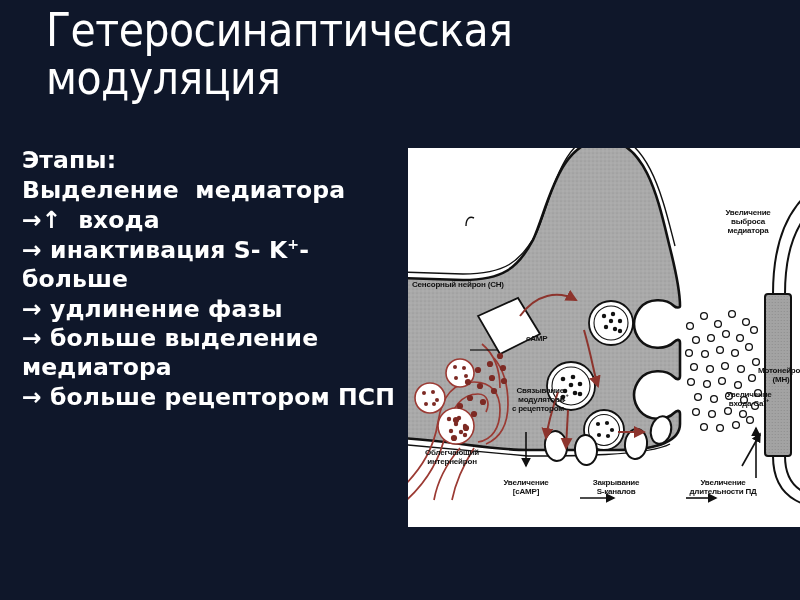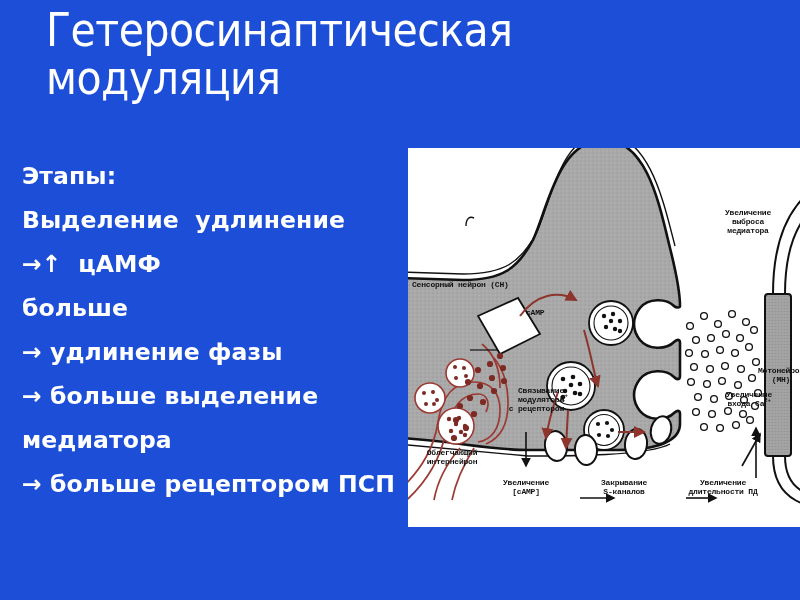--- a/index.html
+++ b/index.html
@@ -10,21 +10,21 @@
   body {
     width: 800px; height: 600px;
     overflow: hidden;
     font-family: "DejaVu Sans", "Liberation Sans", sans-serif;
     color: #ffffff;
     position: relative;
   }
   .slide {
     position: absolute;
     inset: 0;
-    background: #1d4ed8;
+    background: #0f172a;
   }
 
   
   .title {
     position: absolute;
     left: 46px;
     top: 6px;
     width: 720px;
     font-family: "DejaVu Sans Condensed", "DejaVu Sans", "Liberation Sans", sans-serif;
     font-weight: 300;
@@ -43,21 +43,21 @@
     left: 22px;
     top: 147px;
     width: 385px;
   }
   .step {
     font-family: "DejaVu Sans", "Liberation Sans", sans-serif;
     font-weight: bold;
     font-size: 23.5px;
     line-height: 1.19;
     color: #ffffff;
-    margin: 16px 0 2px 0;
+    margin: 0 0 2px 0;
     letter-spacing: 0.1px;
     white-space: pre-wrap;
   }
   .step.tight { margin-bottom: 1px; }
   .step sup {
     font-size: 0.60em;
     vertical-align: super;
     line-height: 0;
     font-weight: bold;
   }
@@ -69,21 +69,21 @@
     top: 148px;
     width: 392px;
     height: 379px;
     background: #ffffff;
     overflow: hidden;
   }
   .figure svg { display: block; }
 
   .fig-label {
     position: absolute;
-    font-family: Liberation Mono, monospace;
+    font-family: Liberation Sans, sans-serif;
     font-size: 8px;
     font-weight: bold;
     color: #111111;
     line-height: 1.15;
     text-align: center;
     white-space: pre-line;
     letter-spacing: -0.2px;
   }
   .fig-label.left { text-align: left; }
   .fig-label sup { font-size: 0.7em; vertical-align: super; line-height: 0; }
@@ -92,24 +92,25 @@
 <body>
 
 <div class="slide">
 
   <div class="title">Гетеросинаптическая модуляция</div>
 
   <div class="steps">
 
     <p class="step">Этапы:</p>
 
-    <p class="step">Выделение  удлинение</p>
-
-    <p class="step">→↑  цАМФ</p>
-
+    <p class="step">Выделение  медиатора</p>
+
+    <p class="step">→↑  входа</p>
+
+    <p class="step tight"><span>→ инактивация S- K</span><sup>+</sup><span>-</span></p>
 
     <p class="step">больше</p>
 
     <p class="step tight">→ удлинение фазы</p>
 
 
 
     <p class="step tight">→ больше выделение</p>
 
     <p class="step">медиатора</p>
@@ -350,35 +351,35 @@
       </g>
 
       <path d="M58,78 C58,70 62,68 66,70" stroke="#111" stroke-width="1.4" fill="none"></path>
     </svg>
 
     <div class="fig-label left" style="left:4px; top:132px;">Сенсорный нейрон (СН)</div>
 
     <div class="fig-label" style="left:350px; top:218px; width:46px;">Мотонейрон
 (МН)</div>
 
-    <div class="fig-label" style="left:118px; top:160px;">cAMP</div>
+    <div class="fig-label" style="left:118px; top:186px;">cAMP</div>
 
     <div class="fig-label" style="left:152px; top:246px;"><span>K</span><sup>+</sup></div>
 
     <div class="fig-label" style="left:2px; top:300px; width:84px;">Облегчающий
 интернейрон</div>
 
     <div class="fig-label" style="left:82px; top:238px; width:74px; text-align:right;">Связывание
 модулятора
 с рецептором</div>
 
     <div class="fig-label" style="left:86px; top:330px; width:64px;">Увеличение
 [cAMP]</div>
 
-    <div class="fig-label" style="left:184px; top:330px; width:64px;text-align:center;">Закрывание
+    <div class="fig-label" style="left:176px; top:330px; width:64px;text-align:center;">Закрывание
 S-каналов</div>
 
     <div class="fig-label" style="left:272px; top:330px; width:86px;">Увеличение
 длительности ПД</div>
 
     <div class="fig-label" style="left:306px; top:242px; width:70px;"><span>Увеличение</span><br><span>входа  Ca</span><sup>2+</sup></div>
 
     <div class="fig-label" style="left:300px; top:60px; width:80px;">Увеличение
 выброса
 медиатора</div>

